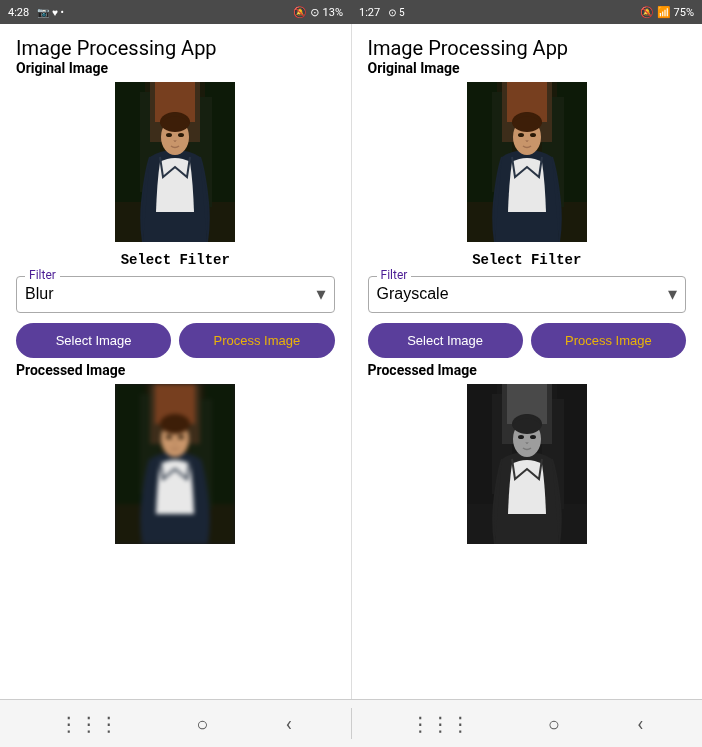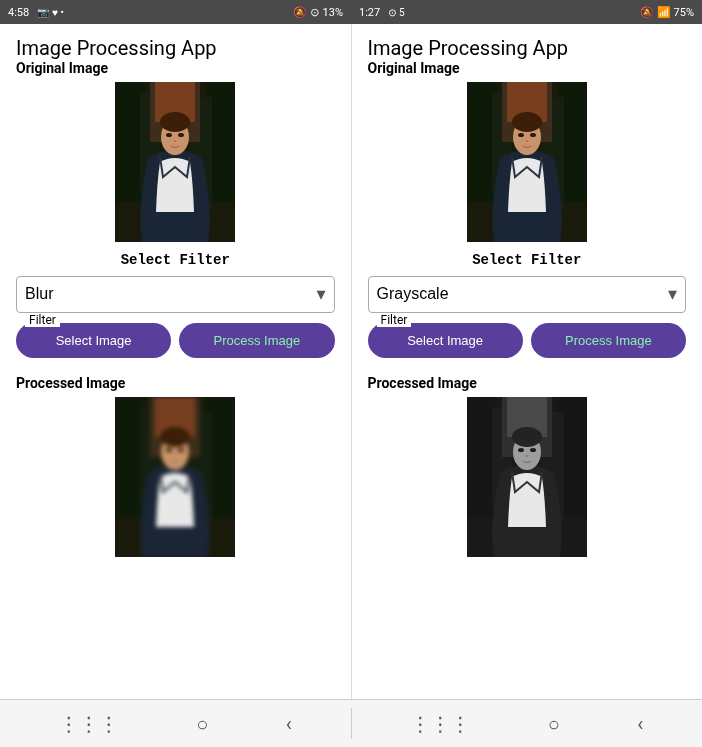--- a/index.html
+++ b/index.html
@@ -99,22 +99,21 @@
       margin-bottom: 10px;
     }
 
     .filter-group-label {
       position: absolute;
       top: -9px;
       left: 8px;
       background: #fff;
       padding: 0 4px;
       font-size: 12px;
-      color: #000000;
-      margin-top: 45px;
+      color: #4c1d95;
     }
 
     .filter-select {
       width: 100%;
       border: none;
       outline: none;
       font-size: 16px;
       color: #000;
       background: transparent;
       padding: 4px 0;
@@ -132,38 +131,38 @@
       position: absolute;
       right: 0;
       color: #555;
       pointer-events: none;
       font-size: 18px;
     }
 
     .buttons-row {
       display: flex;
       gap: 8px;
-      margin-bottom: 17px;
+      margin-bottom: 4px;
     }
 
     .btn-select {
       background: #5a3e9b;
       color: white;
       border: none;
       border-radius: 24px;
       padding: 10px 14px;
       font-size: 13px;
       font-weight: 500;
       cursor: pointer;
       flex: 1;
     }
 
     .btn-process {
       background: #5a3e9b;
-      color: #86efac;
+      color: #eab308;
       border: none;
       border-radius: 24px;
       padding: 10px 14px;
       font-size: 13px;
       font-weight: 500;
       cursor: pointer;
       flex: 1;
     }
 
     
@@ -206,21 +205,21 @@
       width: 100%;
       height: 100%;
     }
 
   </style>
 </head>
 <body>
 
 <div class="status-bar">
   <div class="status-bar-left">
-    <span>4:58</span>
+    <span>4:28</span>
     <span style="margin-left:4px; font-size:10px;">📷 ♥ •</span>
     <span class="status-icons">
       <span>🔕</span>
       <span>⊙</span>
       <span>13%</span>
     </span>
   </div>
   <div class="status-bar-right">
     <span>1:27</span>
     <span style="margin-left:4px; font-size:10px;">⊙ 5</span>

